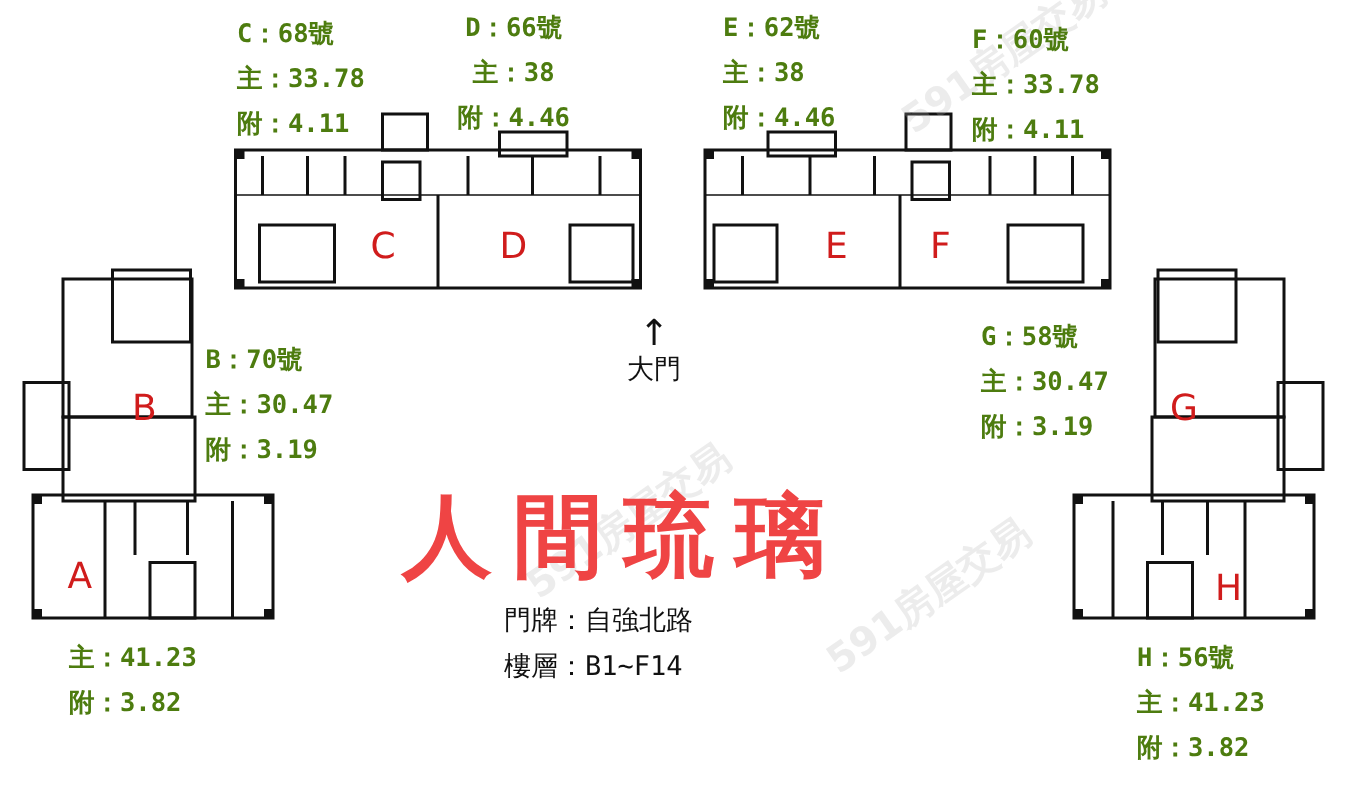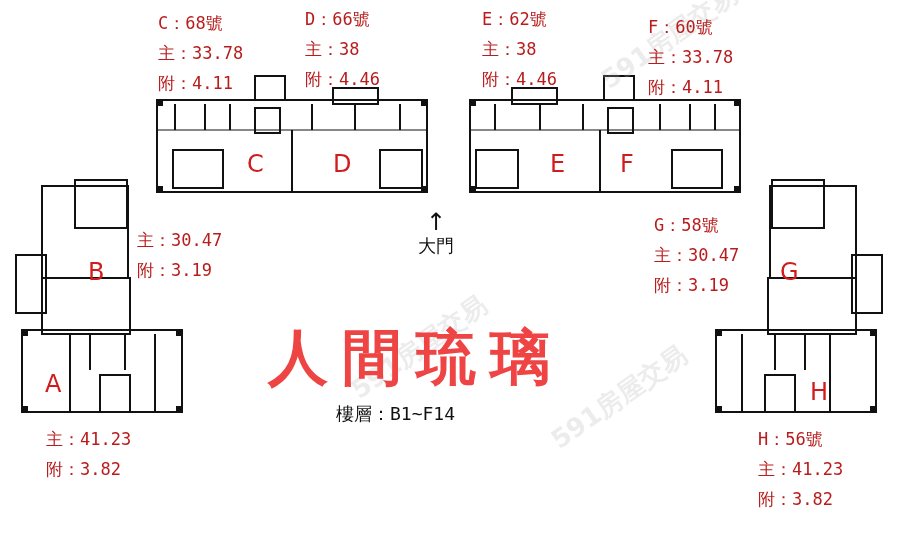--- a/index.html
+++ b/index.html
@@ -1,19 +1,19 @@
 <!DOCTYPE html>
 <html><head>
 <meta charset="utf-8">
 <style>
   html, body { margin:0; padding:0; background:#ffffff; }
   body { width:900px; height:536px; position:relative; overflow:hidden;
          font-family:"DejaVu Sans", sans-serif; color:#111; }
   .plan { position:absolute; left:0; top:0; }
-  .label { position:absolute; font-family:"DejaVu Sans Mono", monospace; font-size:17px; line-height:30px; color:#b91c1c; white-space:nowrap; }
+  .label { position:absolute; font-family:"DejaVu Sans Mono", monospace; font-size:17px; line-height:30px; color:#4d7c0f; white-space:nowrap;font-weight:bold; }
   .label div { height:30px; }
   .unit-letter { position:absolute; font-family:"DejaVu Sans", sans-serif; font-size:24px; color:#d01c1c; font-weight:normal; }
   .title { position:absolute; left:268px; top:318px; font-family:"DejaVu Serif", serif; font-size:60px; font-weight:bold; color:#ef4444; letter-spacing:14px; }
   .info { position:absolute; left:336px; top:398px; font-family:"DejaVu Sans Mono", monospace; font-size:18px; line-height:31px; }
   .gate { position:absolute; left:418px; top:210px; text-align:center; font-size:18px; }
   .gate .arrow { font-size:24px; line-height:24px; }
   .wm { position:absolute; color:rgba(180,180,180,0.25); font-size:26px; font-weight:bold; transform:rotate(-35deg); }
 </style>
 </head>
 <body>
@@ -104,29 +104,30 @@
 <div class="unit-letter" style="left:550px;top:150px;">E</div>
 <div class="unit-letter" style="left:620px;top:150px;">F</div>
 <div class="unit-letter" style="left:780px;top:258px;">G</div>
 <div class="unit-letter" style="left:810px;top:378px;">H</div>
 
 <div class="label" style="left:46px;top:424px;">
   <div>主：41.23</div>
   <div>附：3.82</div>
 </div>
 <div class="label" style="left:137px;top:225px;">
+  <div>B：70號</div>
   <div>主：30.47</div>
   <div>附：3.19</div>
 </div>
 <div class="label" style="left:158px;top:8px;">
   <div>C：68號</div>
   <div>主：33.78</div>
   <div>附：4.11</div>
 </div>
-<div class="label" style="left:305px;top:4px;">
+<div class="label" style="left:305px;top:4px;text-align:center;">
   <div>D：66號</div>
   <div>主：38</div>
   <div>附：4.46</div>
 </div>
 <div class="label" style="left:482px;top:4px;">
   <div>E：62號</div>
   <div>主：38</div>
   <div>附：4.46</div>
 </div>
 <div class="label" style="left:648px;top:12px;">
@@ -146,14 +147,15 @@
 </div>
 
 <div class="gate">
   <div class="arrow">↑</div>
   <div>大門</div>
 </div>
 
 <div class="title">人間琉璃</div>
 
 <div class="info">
+  <div>門牌：自強北路</div>
   <div>樓層：B1~F14</div>
 </div>
 
 </body></html>

